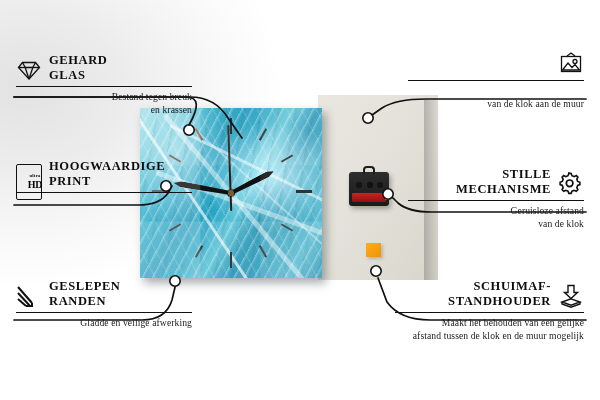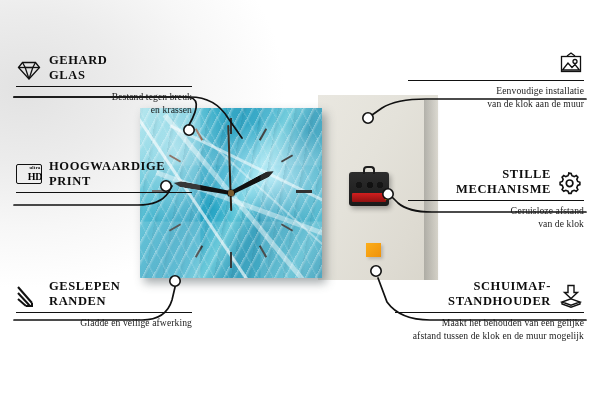--- a/index.html
+++ b/index.html
@@ -145,21 +145,21 @@
   .ico svg { display:block; width:26px; height:24px; }
 
   .f-glas   { left:16px;  top:52px;  }
   .f-print  { left:16px;  top:158px; }
   .f-randen { left:16px;  top:278px; }
   .f-greep  { left:408px; top:52px;  }
   .f-mech   { left:408px; top:166px; }
   .f-foam   { left:395px; top:278px; width:189px; }
 
   .hd-badge {
-    width:26px; height:20px; border:1.8px solid #111; border-radius:2px;
+    width:26px; height:36px; border:1.8px solid #111; border-radius:2px;
     display:flex; flex-direction:column; align-items:center; justify-content:center;
     line-height:1;
     padding-left:12px;
   }
   .hd-badge .u { font-size:4.6px; font-weight:700; letter-spacing:.3px; }
   .hd-badge .h { font-size:10px; font-weight:700; letter-spacing:-.2px; margin-top:.5px; }
 </style>
 </head>
 <body>
 
@@ -298,21 +298,21 @@
           <path d="M9 4 L13 1 L17 4"></path>
           <rect x="3.5" y="4.5" width="19" height="15"></rect>
           <circle cx="17" cy="9.5" r="2"></circle>
           <path d="M4.5 18 L10 11 L14 15.5 L17 12.5 L21.5 18 Z"></path>
         </g>
           </svg>
       </span>
     </div>
     <div class="rule"></div>
     <div class="sub">
-      <span>Eenvoudige installatie</span><br>
+      <br>
       <span>van de klok aan de muur</span>
     </div>
   </div>
 
   <div class="feat right f-mech">
     <div class="head">
       <span class="ico">
         <svg viewBox="0 0 26 24">
             <g fill="none" stroke="#111" stroke-width="1.7">
           <path d="M13 2.2 l2.4 .5 .9 2.3 2.3 .9 2.2-1.1 1.7 1.7 -1.1 2.2 .9 2.3 2.3 .9 0 2.4 -2.3 .9 -.9 2.3 1.1 2.2 -1.7 1.7 -2.2-1.1 -2.3 .9 -.9 2.3 -2.4 0 -.9-2.3 -2.3-.9 -2.2 1.1 -1.7-1.7 1.1-2.2 -.9-2.3 -2.3-.9 0-2.4 2.3-.9 .9-2.3 -1.1-2.2 1.7-1.7 2.2 1.1 2.3-.9 .9-2.3 z" transform="translate(-1.5,-1) scale(.95)"></path>

